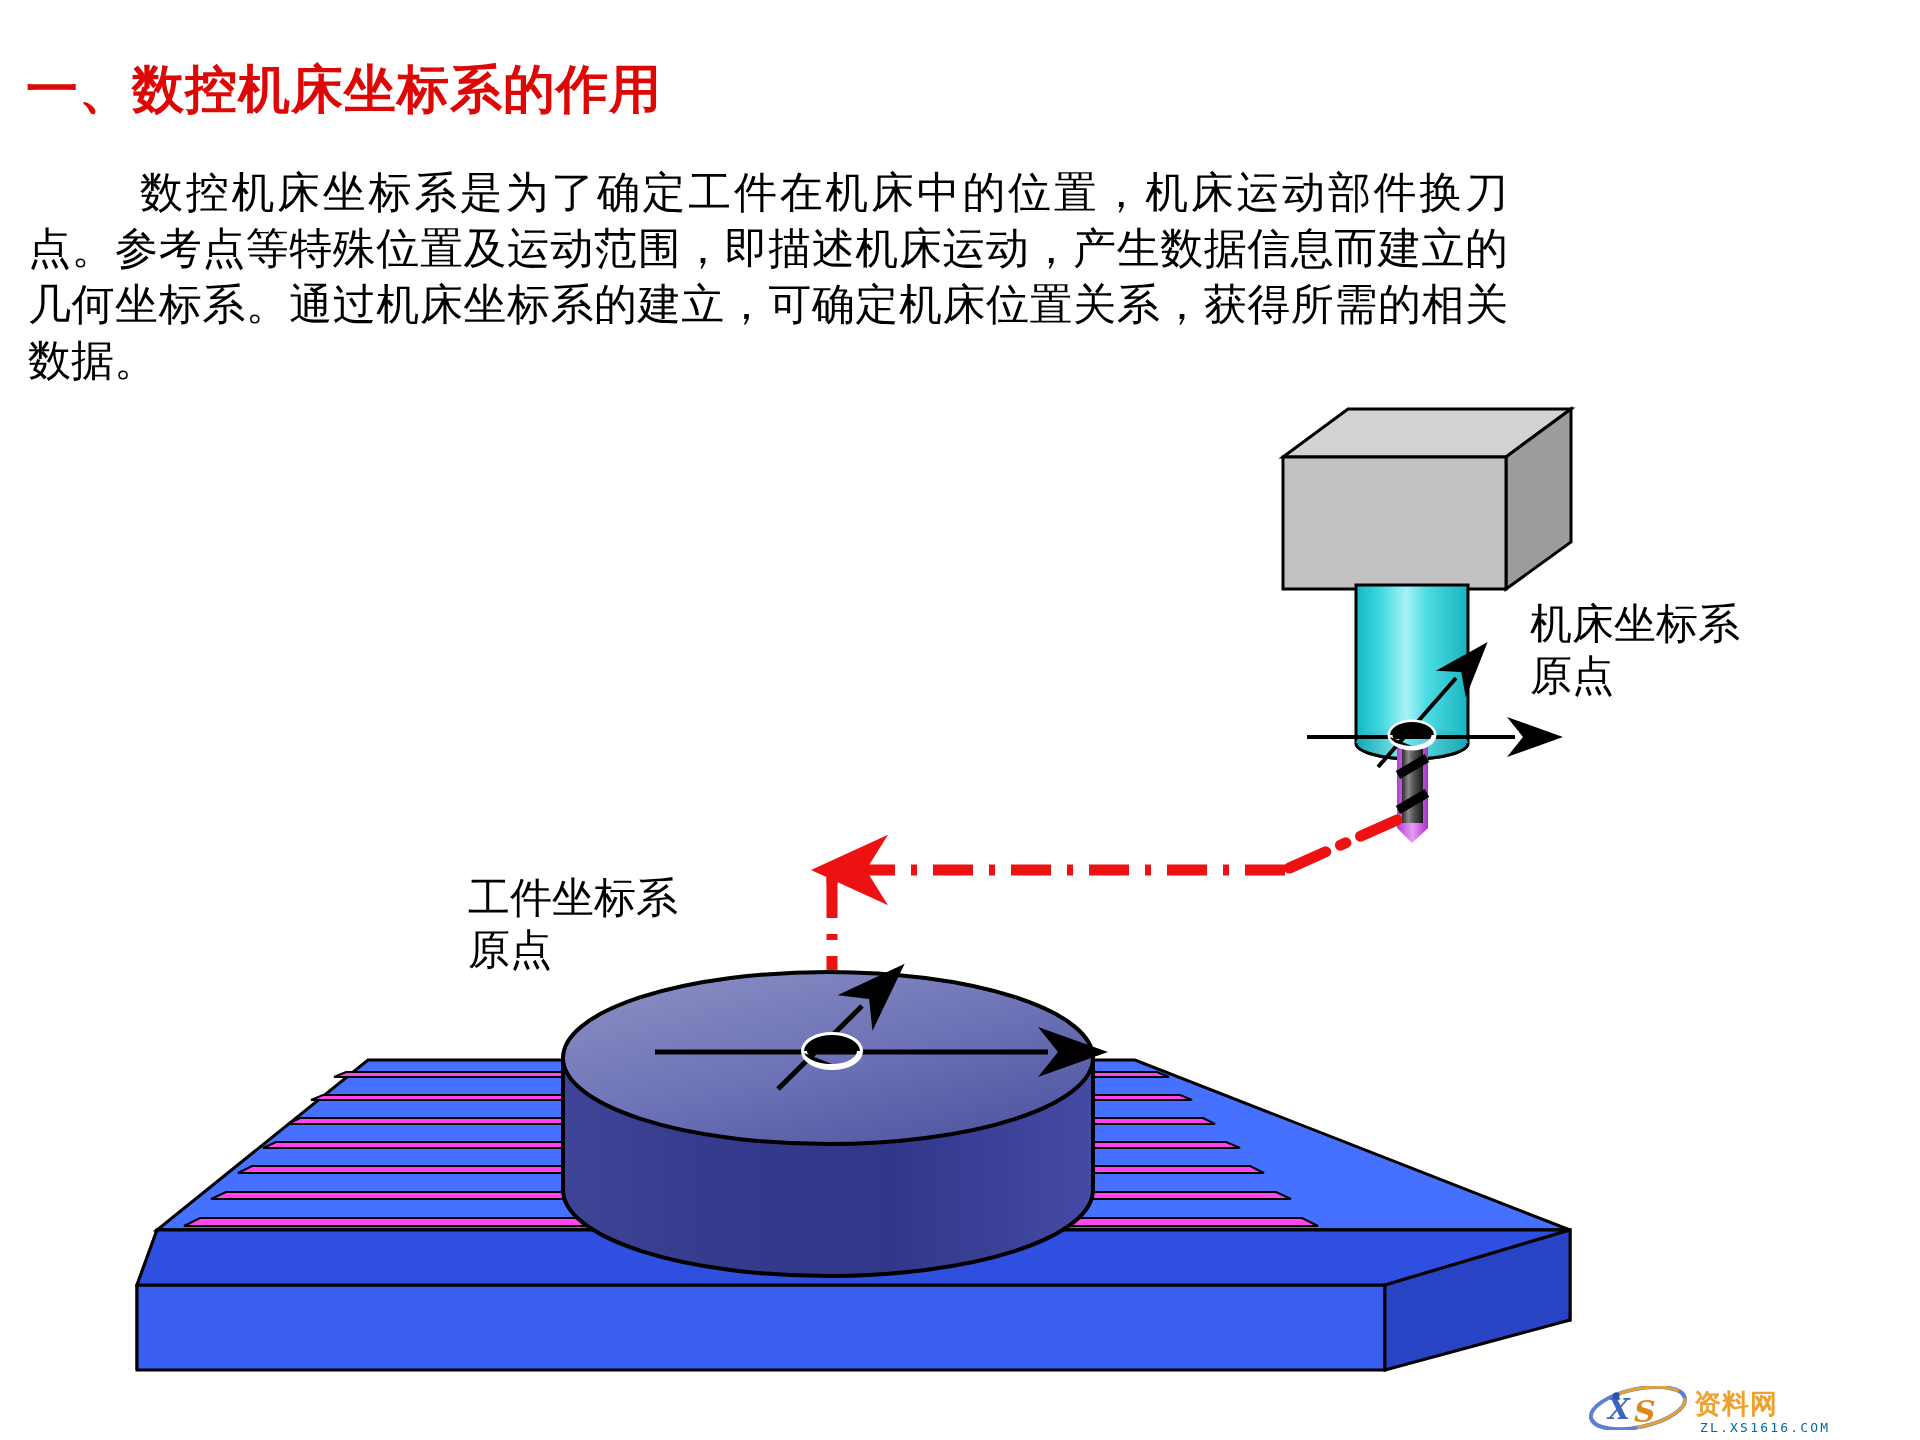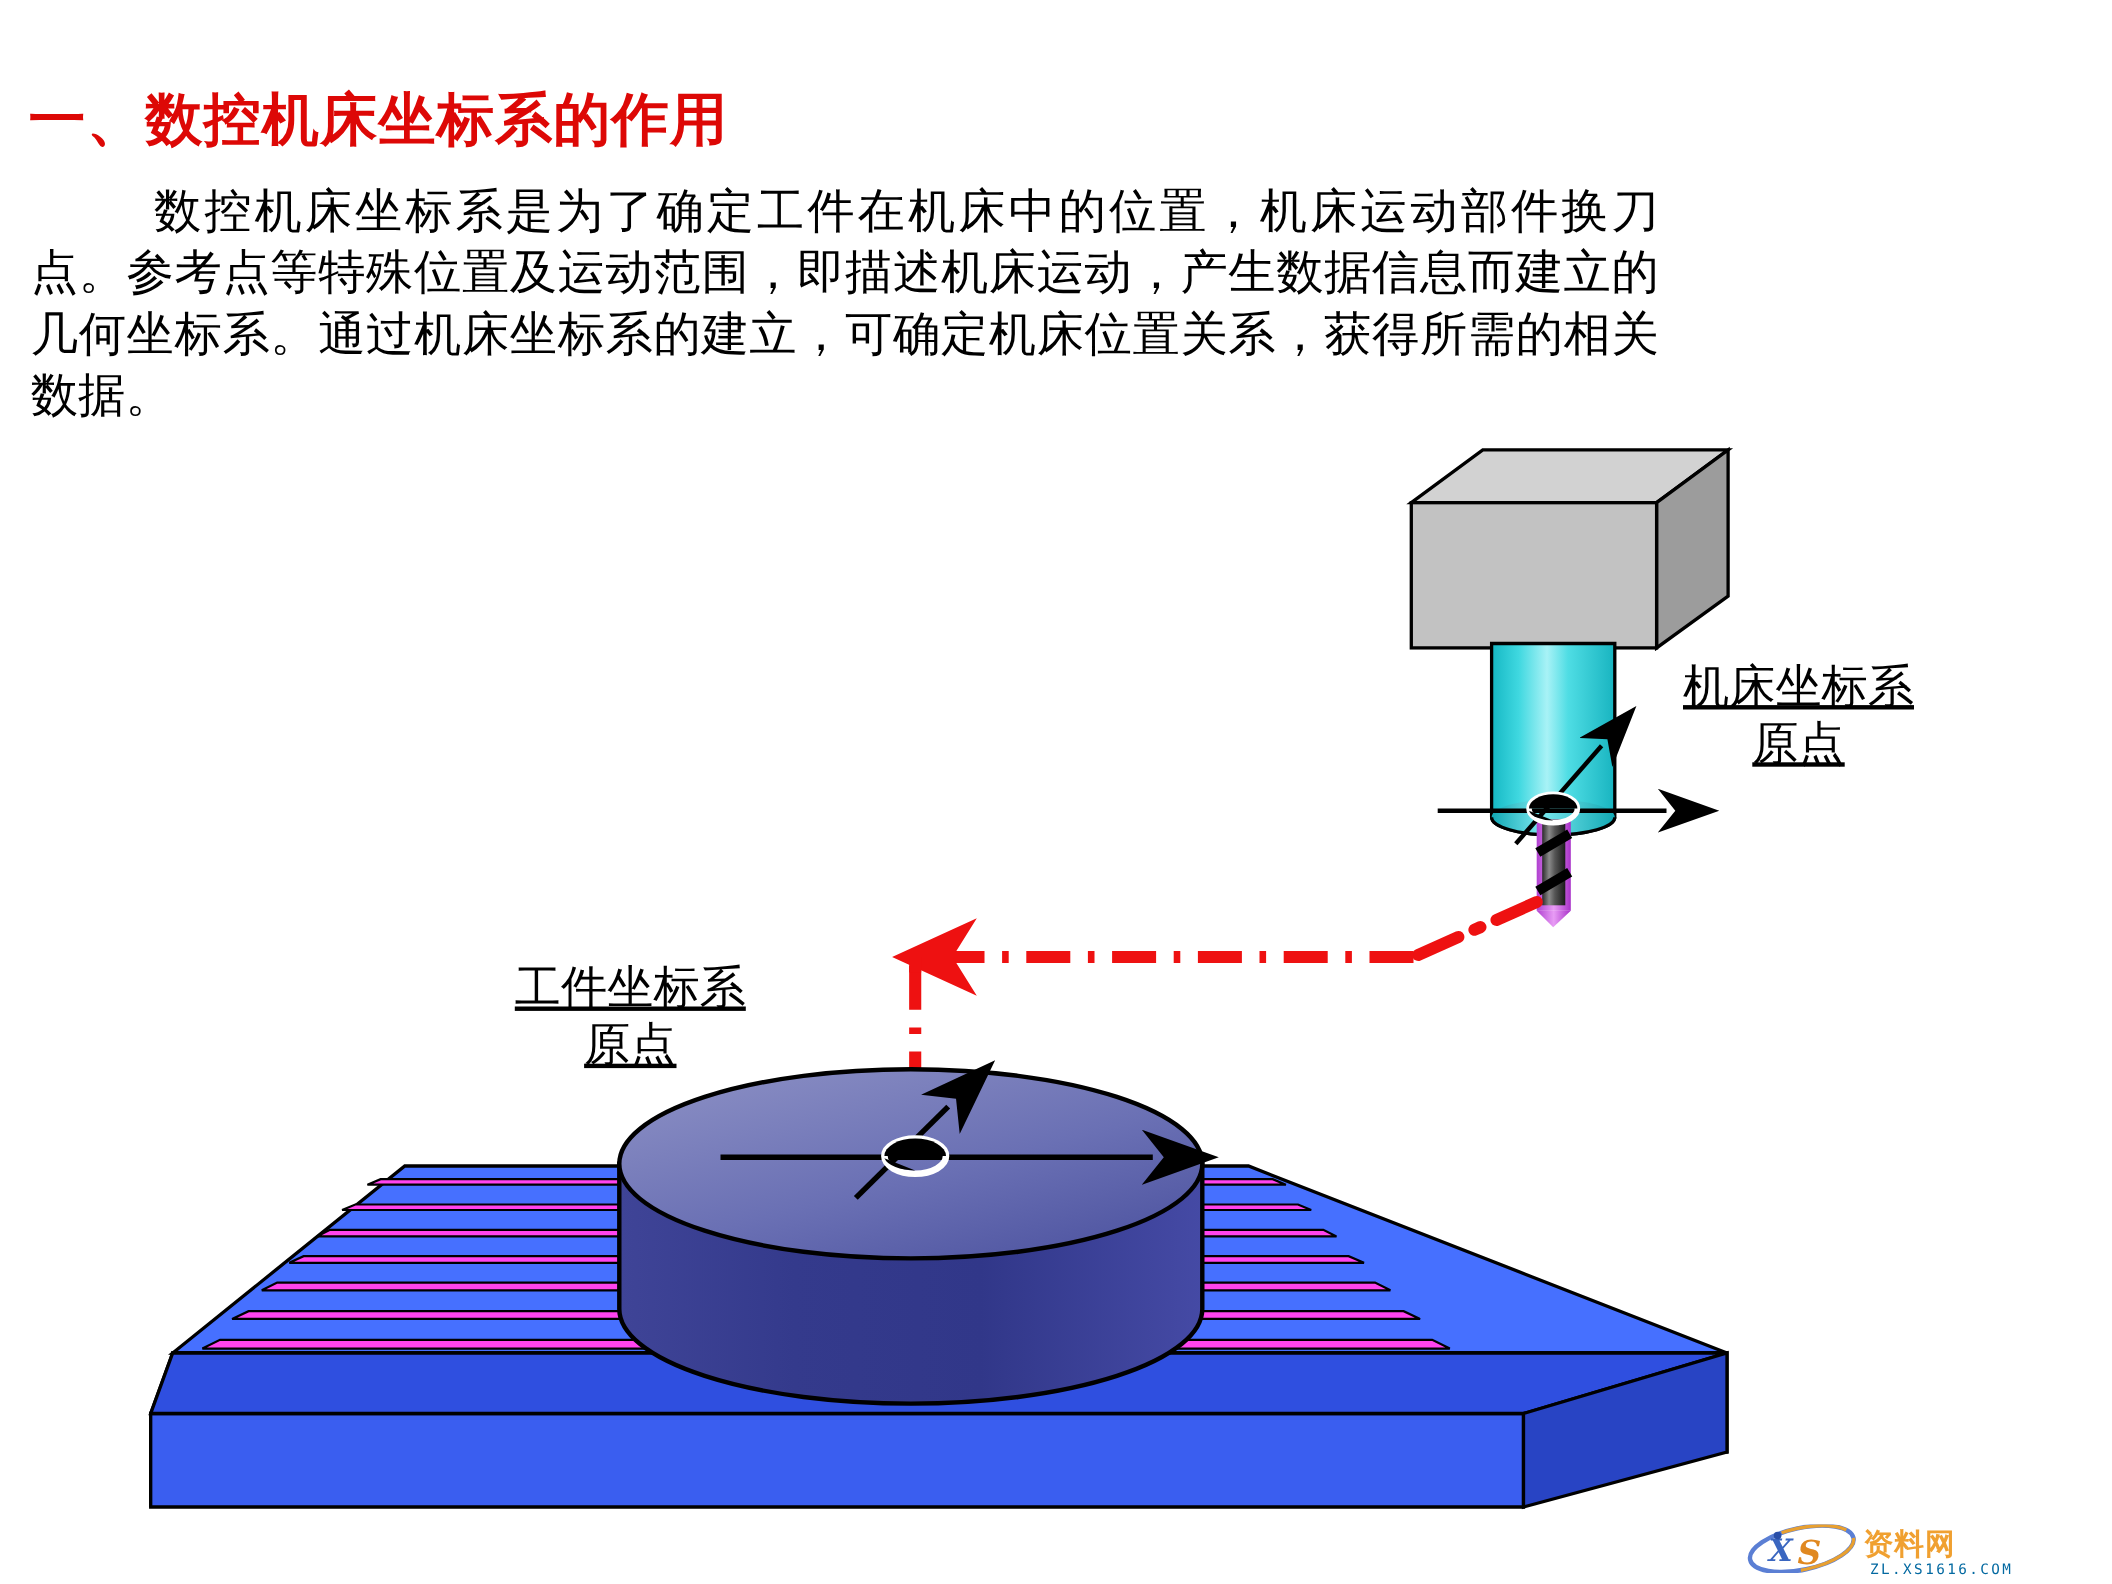--- a/index.html
+++ b/index.html
@@ -19,21 +19,20 @@
   #slide-title {
     position: absolute;
     left: 26px;
     top: 62px;
     font-size: 52px;
     font-weight: bold;
     color: #dd0806;
     letter-spacing: 1px;
     white-space: nowrap;
     line-height: 1.05;
-    margin-top: 20px;
   }
 
   
   #body-text {
     position: absolute;
     left: 28px;
     top: 164px;
     width: 1480px;
     font-size: 43px;
     line-height: 56px;
@@ -52,23 +51,21 @@
     height: 1440px;
     pointer-events: none;
   }
 
   
   .diagram-label {
     position: absolute;
     font-size: 42px;
     line-height: 52px;
     color: #000000;
-    text-align: center;
-    white-space: nowrap;
-    text-decoration: underline;
+    white-space: nowrap;
   }
   #label-machine-origin {
     left: 1530px;
     top: 598px;
   }
   #label-work-origin {
     left: 468px;
     top: 872px;
   }
 

